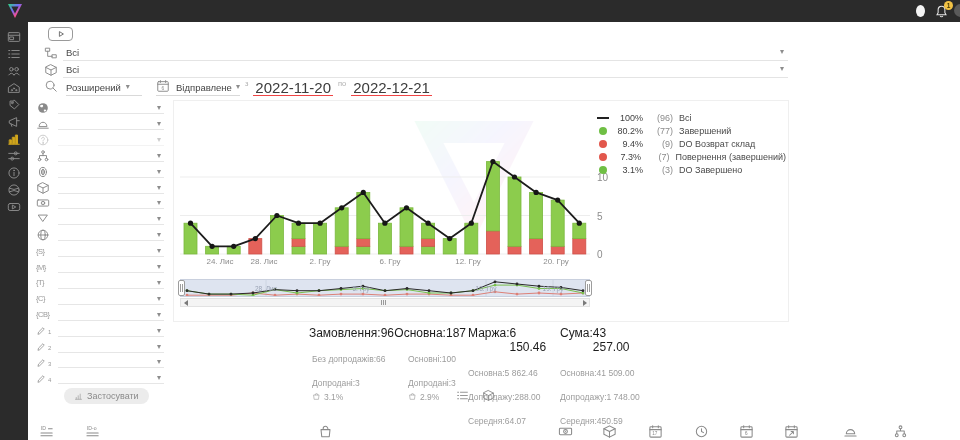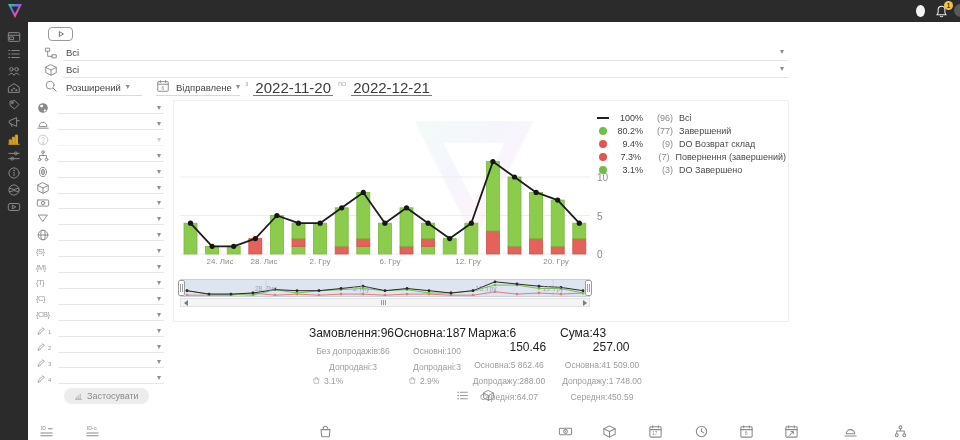--- a/index.html
+++ b/index.html
@@ -77,21 +77,21 @@
   .nv-handle i{display:block;width:1px;height:8px;background:#9d9d9d}
   #scrollbar{position:absolute;left:6px;top:197px;width:410px;height:9px;background:#f4f4f4;border:1px solid #e2e2e2}
   .sb-arrow{position:absolute;top:0;width:9px;height:7px;display:flex;align-items:center;justify-content:center}
   .tri-l{width:0;height:0;border-top:3px solid transparent;border-bottom:3px solid transparent;border-right:4px solid #7a7a7a}
   .tri-r{width:0;height:0;border-top:3px solid transparent;border-bottom:3px solid transparent;border-left:4px solid #7a7a7a}
   #sb-grip{position:absolute;left:200px;top:1px;display:flex;gap:1px}
   #sb-grip i{display:block;width:1px;height:5px;background:#9a9a9a}
   
   .stat-col{position:absolute;top:326px}
   .st-t{display:flex;justify-content:flex-end;font-size:12px;font-weight:normal;color:#1d1d1d}
-  .st-r{display:flex;justify-content:center;font-size:8.5px;color:#9c9c9c;margin-top:6px}
+  .st-r{display:flex;justify-content:flex-start;font-size:8.5px;color:#9c9c9c;margin-top:14px}
   .st-ri{display:flex;align-items:center;gap:3px;font-size:8.5px;color:#9c9c9c;margin-top:3.5px}
   .st-ri svg{width:9px;height:9px;stroke:#9c9c9c}
   
   #view-toggles{position:absolute;left:456px;top:388px;display:flex;gap:13px}
   #view-toggles svg{width:13px;height:13px}
   
   #footer{position:absolute;left:0;top:424px;width:960px;height:16px}
   .ftic{position:absolute;top:0}
   .ftic svg{width:15px;height:15px}
 </style>

